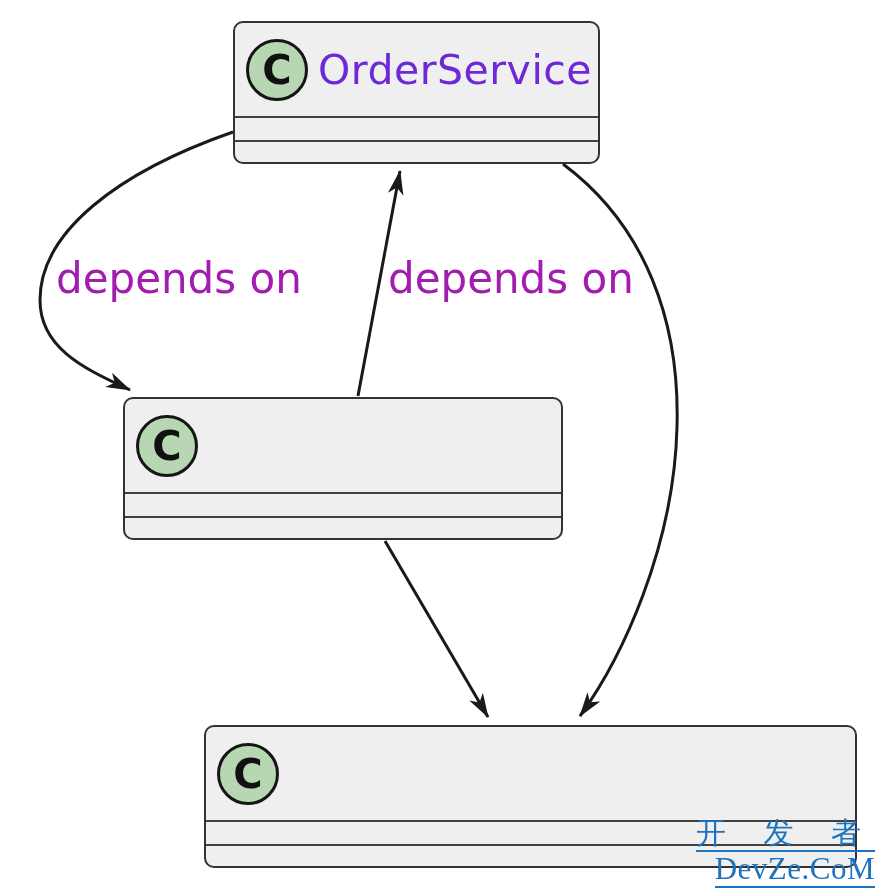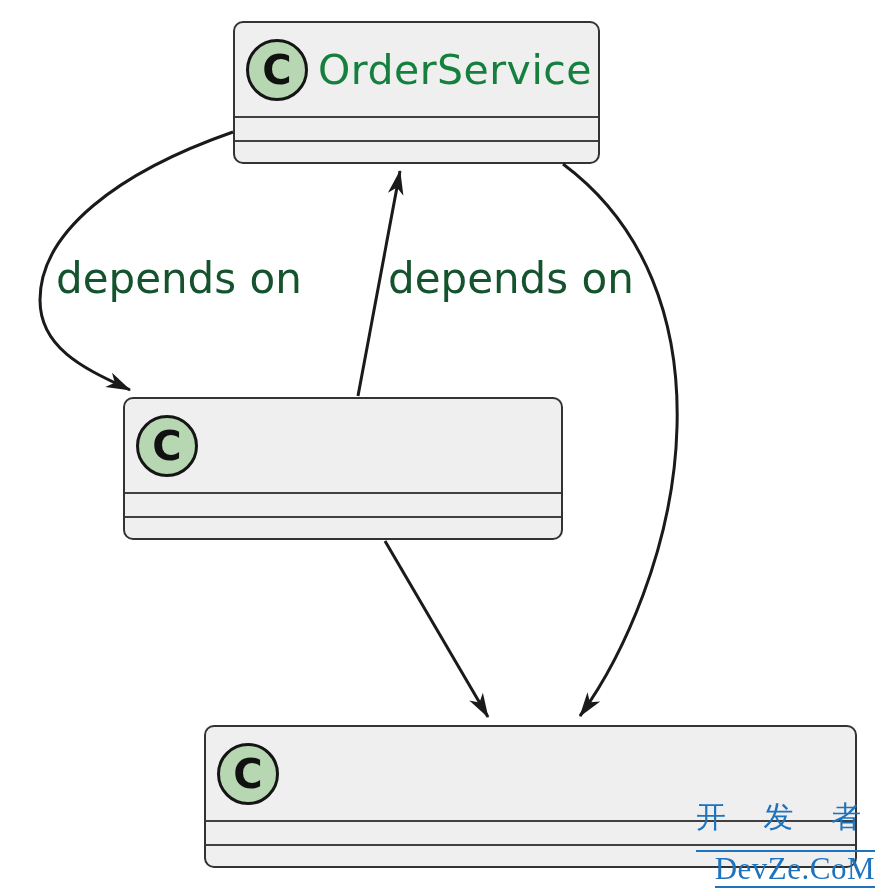--- a/index.html
+++ b/index.html
@@ -46,50 +46,50 @@
     border:3px solid var(--circle-border,#151515);
     display:flex;align-items:center;justify-content:center;
     font-size:40px;font-weight:bold;line-height:1;
     color:#111;
   }
   .class-title{
     margin-left:10px;
     font-size:41px;
     letter-spacing:0.5px;
     white-space:nowrap;
-    color:#15803d;
+    color:#6d28d9;
   }
   .class-section{
     border-top:2px solid var(--divider,#404040);
   }
   .sec-attrs{ height:22px; }
   .sec-methods{ height:20px; }
   
   .edge-label{
     position:absolute;
     z-index:4;
     font-size:42px;
     line-height:52px;
     text-align:center;
     white-space:nowrap;
-    color:#14532d;
+    color:#a21caf;
   }
   
   #watermark{
     position:absolute;
     right:1px;bottom:0;
     z-index:6;
     display:flex;flex-direction:column;align-items:flex-end;
     color:var(--watermark,#1e73be);
     text-align:right;
   }
   #watermark .wm-cn{
     font-size:30px;line-height:32px;
     letter-spacing:14px;
-    padding-bottom:17px;
+    padding-bottom:1px;
     border-bottom:2px solid currentColor;
     font-family:"DejaVu Sans","Liberation Sans",sans-serif;
     margin-left:21px;
   }
   #watermark .wm-en{
     font-size:31px;line-height:34px;
     letter-spacing:0.5px;
     border-bottom:2px solid currentColor;
     font-family:Liberation Serif, serif;
   }

